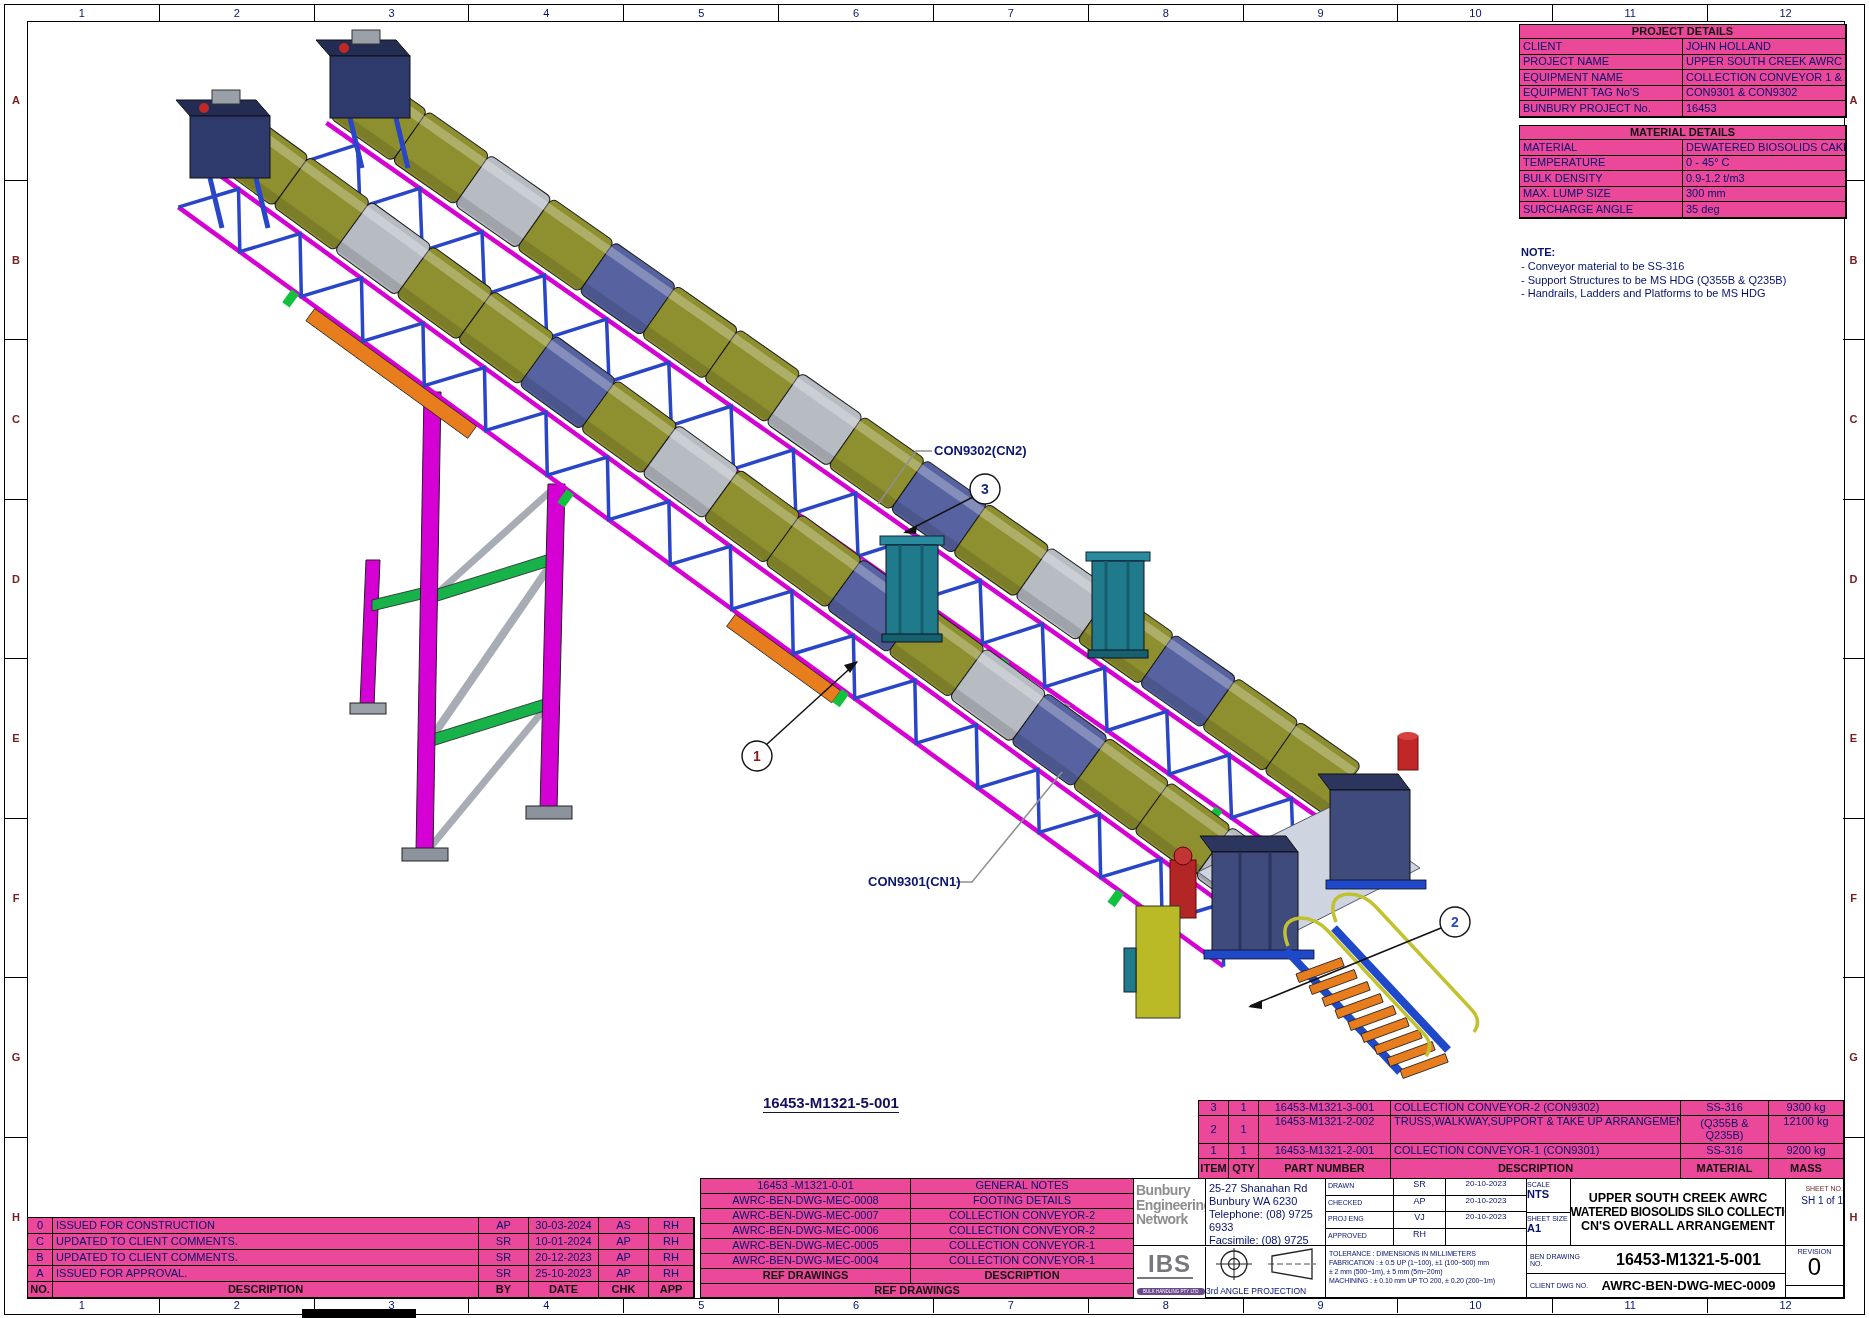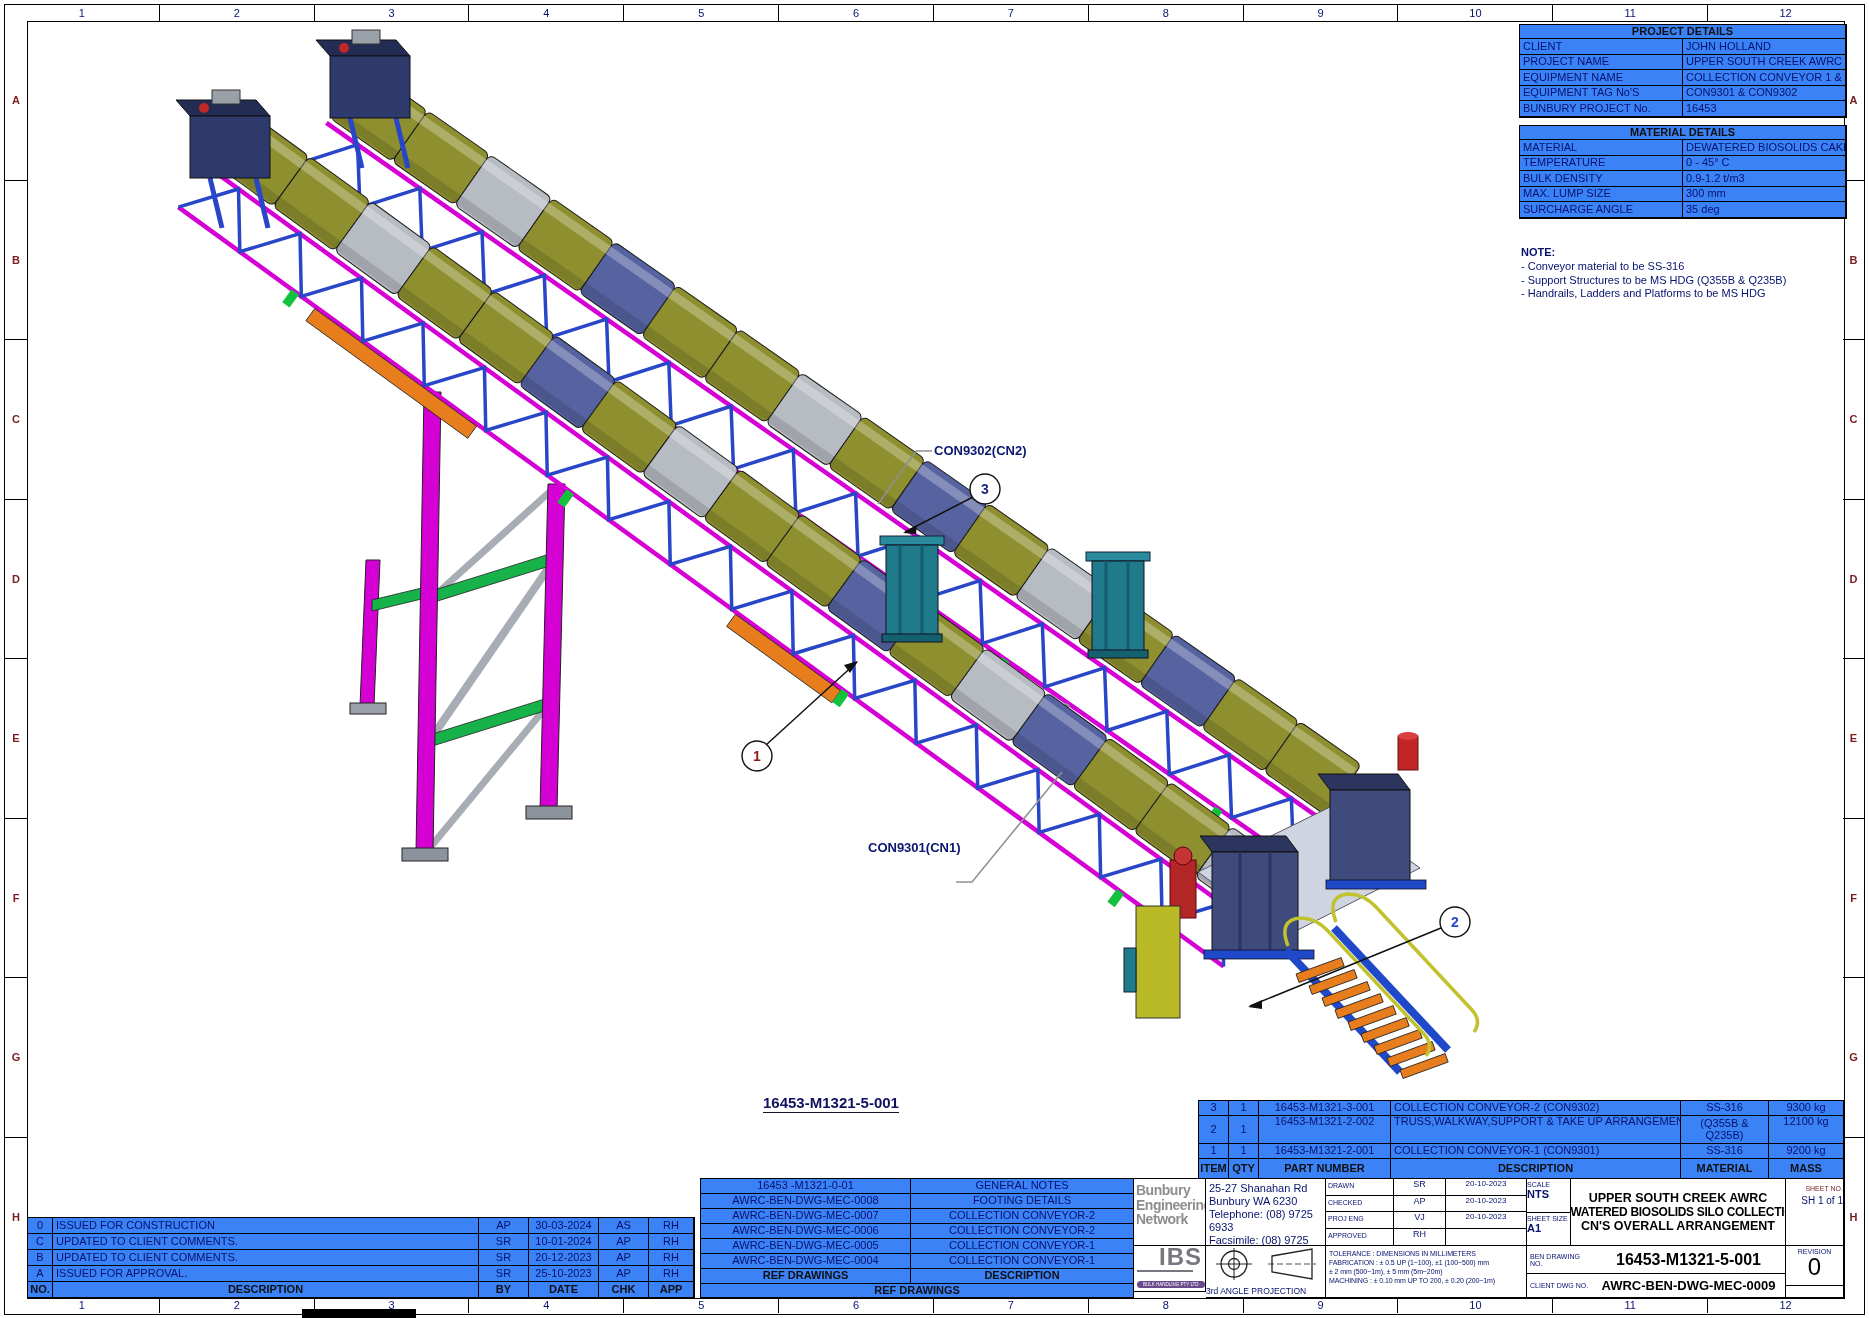--- a/index.html
+++ b/index.html
@@ -7,21 +7,21 @@
          font-family:"Liberation Sans",sans-serif;overflow:hidden}
   .abs{position:absolute}
   .frame{position:absolute;border:1.6px solid #000;pointer-events:none}
   .band{position:absolute;display:grid;font-size:11px;color:#06126e}
   .band>div{display:flex;align-items:center;justify-content:center}
   .bandc>div{border-right:1px solid #000}
   .bandc>div:last-child{border-right:none}
   .bandr>div{border-bottom:1px solid #000}
   .bandr>div:last-child{border-bottom:none}
   .rowletter{color:#7a2020;font-weight:bold}
-  .tbl{position:absolute;display:grid;border:1.4px solid #000;background:#3b82f6;
+  .tbl{position:absolute;display:grid;border:1.4px solid #000;background:#ec4899;
        color:#06126e;font-size:11px;line-height:1.05}
   .tbl>div{border-right:1px solid #000;border-bottom:1px solid #000;display:flex;
        align-items:center;padding:0 3px;overflow:hidden;white-space:nowrap}
   .c{justify-content:center;text-align:center}
   .hd{font-weight:bold;color:#101010}
   .wrap{white-space:normal !important;line-height:1.05;text-align:center}
   .notebox{position:absolute;color:#06126e;font-size:11px;line-height:1.25}
   .notebox .nt{font-weight:bold}
   .lbl{position:absolute;color:#0a1670;font-weight:bold;font-size:13px;white-space:nowrap}
   .dwgnum{position:absolute;color:#101060;font-weight:bold;font-size:15px;
@@ -217,21 +217,21 @@
         <text x="1455" y="927" text-anchor="middle" font-size="14" font-weight="bold" font-family="Liberation Sans, sans-serif" fill="#2a46c8">2</text>
       </g>
       <g>
         <circle cx="985" cy="489" r="15" fill="#fff" stroke="#111" stroke-width="1.4"></circle>
         <text x="985" y="494" text-anchor="middle" font-size="14" font-weight="bold" font-family="Liberation Sans, sans-serif" fill="#1a2a7a">3</text>
       </g>
     </g>
   </svg>
 
   <div class="lbl" style="left:934px;top:443px">CON9302(CN2)</div>
-  <div class="lbl" style="left:868px;top:840px">CON9301(CN1)</div>
+  <div class="lbl" style="left:868px;top:874px">CON9301(CN1)</div>
   <div class="dwgnum" style="left:763px;top:1094px">16453-M1321-5-001</div>
 
   <div class="frame" style="left:4px;top:4px;width:1859px;height:1309px"></div>
   <div class="frame" style="left:27px;top:21px;width:1816px;height:1276px"></div>
 
   <div class="band bandc" style="left:5px;top:5px;width:1858px;height:16px;grid-template-columns:repeat(12,1fr)">
     <div>1</div>
     <div>2</div>
     <div>3</div>
     <div>4</div>
@@ -436,21 +436,21 @@
       <div style="font-size:12.5px">UPPER SOUTH CREEK AWRC</div>
       <div style="font-size:12px;letter-spacing:-.3px">DEWATERED BIOSOLIDS SILO COLLECTION</div>
       <div style="font-size:12.5px">CN'S OVERALL ARRANGEMENT</div>
     </div>
 
     <div class="cell" style="left:652px;top:0;width:58px;height:67px;text-align:right">
       <div class="tinylbl" style="padding-top:6px;color:#7a2020">SHEET NO.</div>
       <div style="font-size:10px;color:#06126e;margin-top:3px">SH 1 of 1</div>
     </div>
 
-    <div class="cell" style="left:0;top:61px;width:72px;height:52px;padding:5px 3px;text-align:right">
+    <div class="cell" style="left:0;top:68px;width:72px;height:52px;padding:5px 3px;text-align:center">
       <div class="ibsword">IBS</div>
       <div style="border-top:2px solid #77777f;width:56px;margin-top:1px"></div>
       <div class="ibspill">BULK HANDLING PTY LTD</div>
     </div>
 
     <div class="cell" style="left:72px;top:67px;width:120px;height:52px;text-align:left">
       <svg width="118" height="36" viewBox="0 0 118 36">
         <circle cx="28" cy="18" r="13" fill="none" stroke="#222" stroke-width="1.3"></circle>
         <circle cx="28" cy="18" r="5.5" fill="none" stroke="#222" stroke-width="1.3"></circle>
         <line x1="10" y1="18" x2="46" y2="18" stroke="#222" stroke-width="1"></line>

